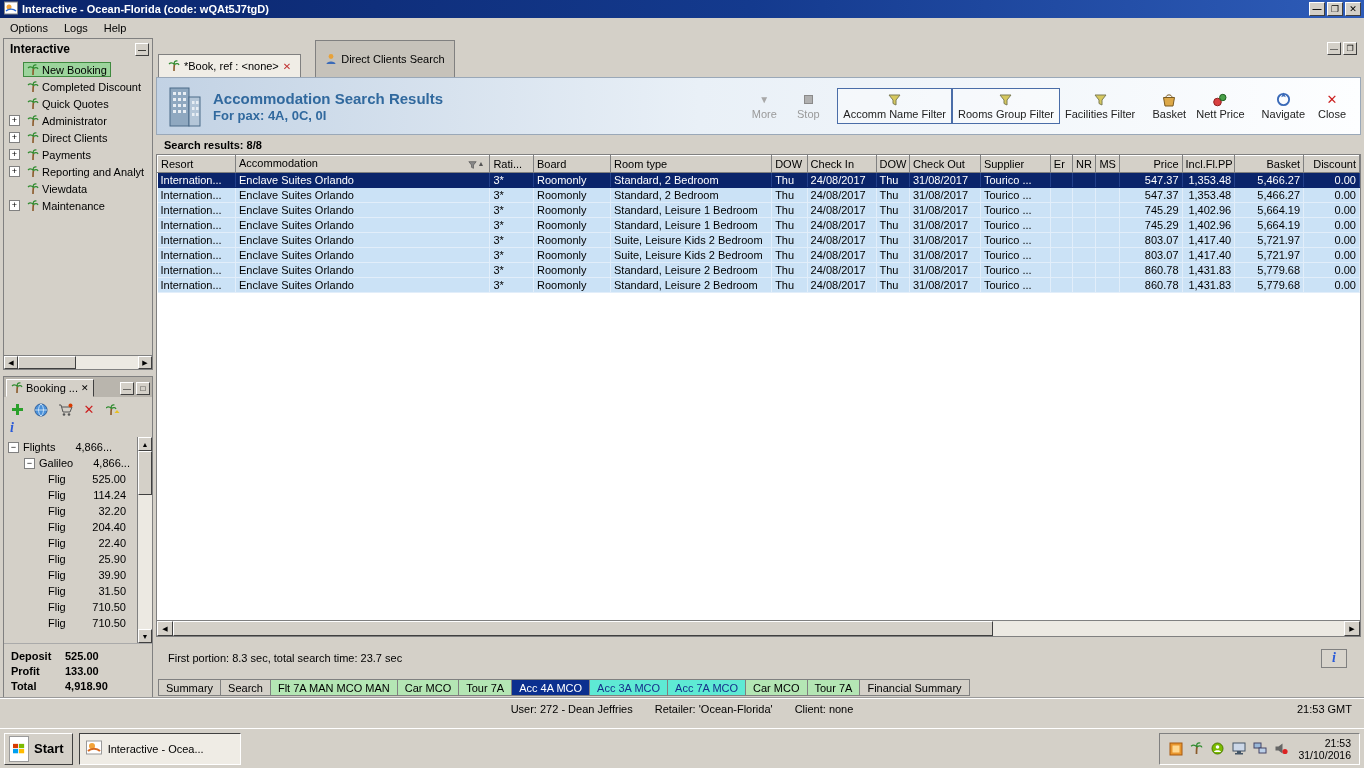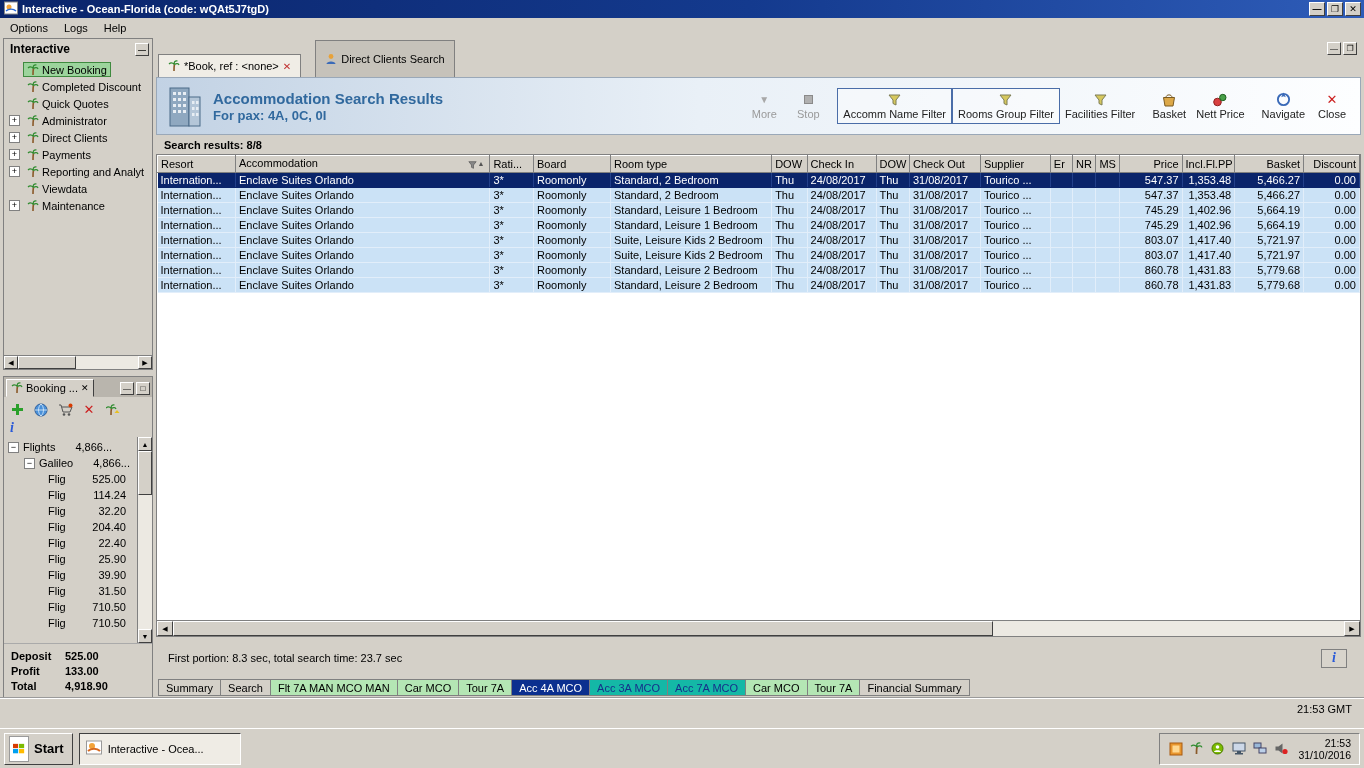--- a/index.html
+++ b/index.html
@@ -99,21 +99,21 @@
   .main-hscroll{flex:0 0 16px;background:#ece9e2;display:flex;border:1px solid #808080;border-top:none}
   .main-hscroll .sc-btn{width:16px}
   .main-hscroll .hthumb{flex:0 0 820px}
 
   .status-area{flex:0 0 42px;display:flex;align-items:center;padding:0 14px 0 12px;background:#d4d0c8}
   .info-btn{margin-left:auto;width:26px;height:19px;border:1px solid #808080;display:flex;align-items:center;justify-content:center;background:#d8d4cc}
 
   .bottom-tabstrip{flex:0 0 19px;display:flex;padding-left:2px;align-items:flex-start}
   .btab{height:17px;padding:1px 7px 0;border:1px solid #808080;margin-right:-1px;display:flex;align-items:center;background:#d4d0c8;white-space:nowrap}
   .btab.green{background:#b4e6b4}
-  .btab.blue{background:#14b8a6;color:#16308a}
+  .btab.blue{background:#5eead4;color:#16308a}
   .btab.selected{background:#0b2f8f;color:#fff}
 
   .app-statusbar{flex:0 0 20px;display:flex;align-items:center;border-top:1px solid #fff;box-shadow:0 -1px 0 #9a9a9a;padding:0 12px;position:relative}
   .sb-center{position:absolute;left:0;right:0;display:flex;justify-content:center;gap:22px}
   .sb-time{margin-left:auto}
 
   .frame-strip{flex:0 0 10px}
 
   
   .taskbar{flex:0 0 40px;background:#d4d0c8;border-top:1px solid #fff;display:flex;align-items:center;padding:0 4px;gap:6px}
@@ -749,20 +749,25 @@
           <div class="btab blue">Acc 3A MCO</div>
           <div class="btab blue">Acc 7A MCO</div>
           <div class="btab green">Car MCO</div>
           <div class="btab green">Tour 7A</div>
           <div class="btab plain">Financial Summary</div>
         </div>
     </div>
   </div>
 
   <div class="app-statusbar">
+    <span class="sb-center">
+      <span>User: 272 - Dean Jeffries</span>
+      <span>Retailer: 'Ocean-Florida'</span>
+      <span>Client: none</span>
+    </span>
     <span class="sb-time">21:53 GMT</span>
   </div>
 
   <div class="frame-strip"></div>
 
   <div class="taskbar">
     <div class="start-btn">
       <span class="start-chip">
           <svg width="14" height="12" viewBox="0 0 16 14">
             <rect x="1" y="1" width="6" height="5" fill="#d83b01"></rect>

